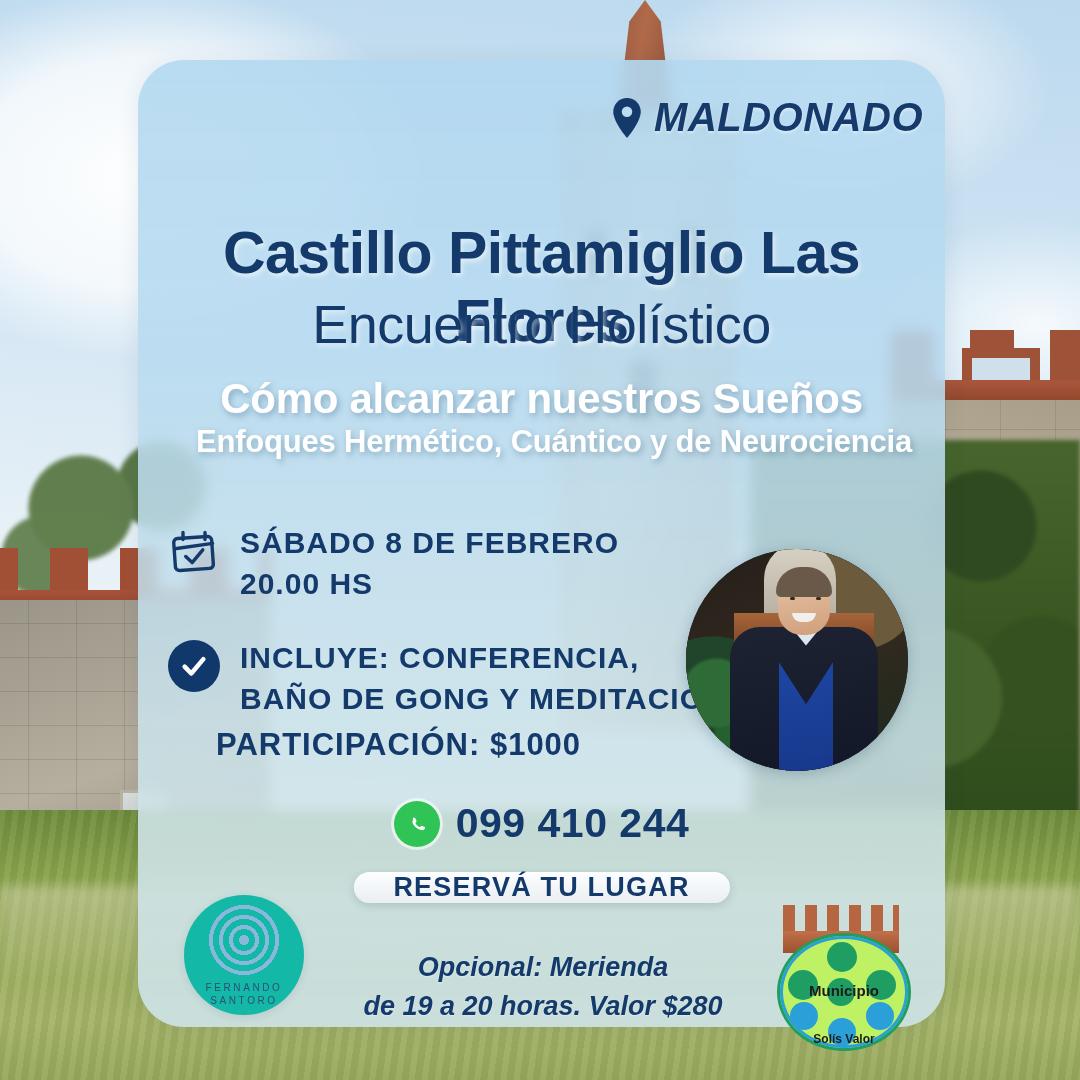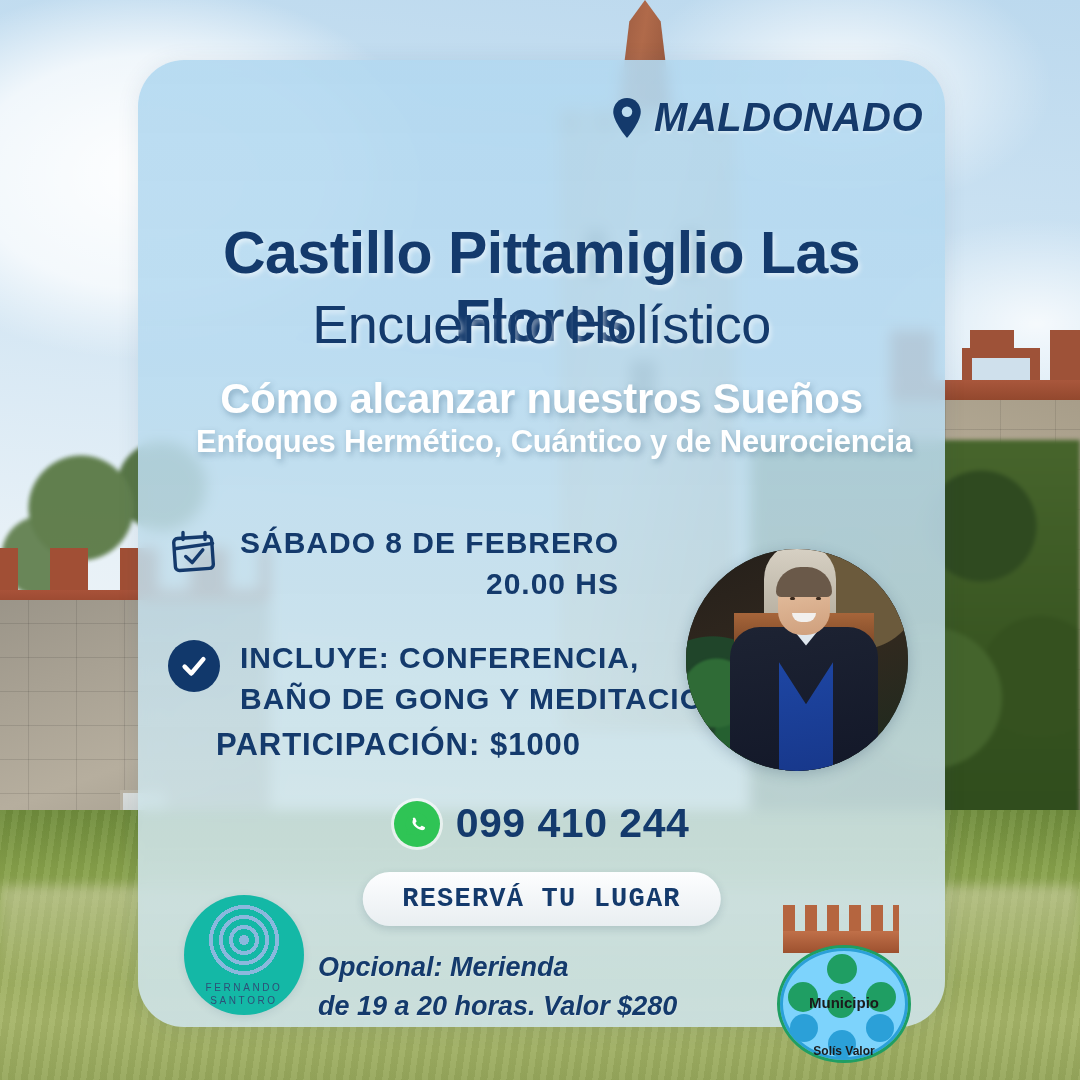--- a/index.html
+++ b/index.html
@@ -152,21 +152,21 @@
     text-shadow:2px 3px 6px rgba(70,110,140,.45);
   }
   .sub2{
     position:absolute;left:0;right:0;top:364px;text-align:center;
     color:#ffffff;font-size:31px;font-weight:bold;letter-spacing:-.2px;
     text-shadow:2px 3px 6px rgba(70,110,140,.45);
     margin-left:25px;
   }
 
   .row{position:absolute;display:flex;align-items:flex-start;gap:20px;}
-  .row-date{left:30px;top:463px;text-align:right;}
+  .row-date{left:30px;top:463px;}
   .row-inc{left:30px;top:578px;}
 
   .lines{color:#143a6c;font-weight:bold;font-size:30px;letter-spacing:1px;line-height:1.35;}
   .price{
     position:absolute;left:78px;top:667px;
     color:#143a6c;font-weight:bold;font-size:31px;letter-spacing:1px;
   }
 
   .check{
     width:52px;height:52px;border-radius:50%;background:#11386b;
@@ -198,29 +198,29 @@
 
   .wa{
     position:absolute;left:0;right:0;top:740px;
     display:flex;align-items:center;justify-content:center;gap:16px;
   }
   .wa-num{color:#143a6c;font-weight:bold;font-size:41px;letter-spacing:.5px;}
   .wa-ic{width:46px;height:46px;border-radius:50%;background:#2fc455;display:flex;align-items:center;justify-content:center;box-shadow:0 0 0 3px rgba(255,255,255,.6);}
 
   .cta{
     position:absolute;left:50%;transform:translateX(-50%);top:812px;
-    padding:12px 40px;border-radius:30px;
+    padding:0 40px;border-radius:30px;
     background:linear-gradient(180deg,#fdfeff,#e9eef1);
     color:#143a6c;font-weight:bold;font-size:27px;letter-spacing:1.2px;
     box-shadow:0 3px 8px rgba(40,70,95,.18);
-    border:none;cursor:pointer;font-family:Liberation Mono, monospace;
+    border:none;cursor:pointer;font-family:Liberation Sans, sans-serif;
   }
 
   .opt{
-    position:absolute;left:180px;width:450px;top:888px;text-align:left;
+    position:absolute;left:180px;width:450px;top:888px;text-align:center;
     color:#143a6c;font-weight:bold;font-style:italic;font-size:27px;line-height:1.45;
     text-shadow:0 1px 2px rgba(255,255,255,.4);
   }
 
   
   .fs{
     position:absolute;left:46px;top:835px;width:120px;height:120px;border-radius:50%;
     background:#14b8a6;display:flex;flex-direction:column;align-items:center;justify-content:center;
     box-shadow:0 2px 8px rgba(40,70,95,.12);
   }
@@ -231,22 +231,22 @@
         #8ab8dd 21px 25px, transparent 25px 31px,
         #8ab8dd 31px 35px, transparent 35px);
     margin-bottom:4px;}
   .fs-t{color:#2d4f77;font-size:10px;letter-spacing:2.6px;line-height:1.35;text-align:center;}
 
   
   .muni{position:absolute;right:38px;top:845px;width:132px;height:140px;}
   .muni-top{position:absolute;left:8px;top:0;width:116px;height:44px;
     background:repeating-linear-gradient(90deg,#b5653f 0 12px, transparent 12px 22px);}
   .muni-top2{position:absolute;left:8px;top:26px;width:116px;height:22px;background:linear-gradient(180deg,#c07049,#9d512f);}
-  .muni-c{position:absolute;left:2px;top:40px;width:128px;height:112px;border-radius:50%;
-    background:#7dd3fc;border:3px solid #1f9e63;box-shadow:inset 0 0 0 3px #2ba0d8;}
+  .muni-c{position:absolute;left:2px;top:28px;width:128px;height:112px;border-radius:50%;
+    background:#bef264;border:3px solid #1f9e63;box-shadow:inset 0 0 0 3px #2ba0d8;}
   .dot{position:absolute;border-radius:50%;}
   .muni-t1{position:absolute;left:0;right:0;top:46px;text-align:center;color:#1b1b1b;font-size:15px;font-weight:bold;}
   .muni-t2{position:absolute;left:0;right:0;top:96px;text-align:center;color:#1b1b1b;font-size:12px;font-weight:bold;}
 </style>
 </head>
 <body>
 
 <div id="poster">
 
   <div class="bg">

